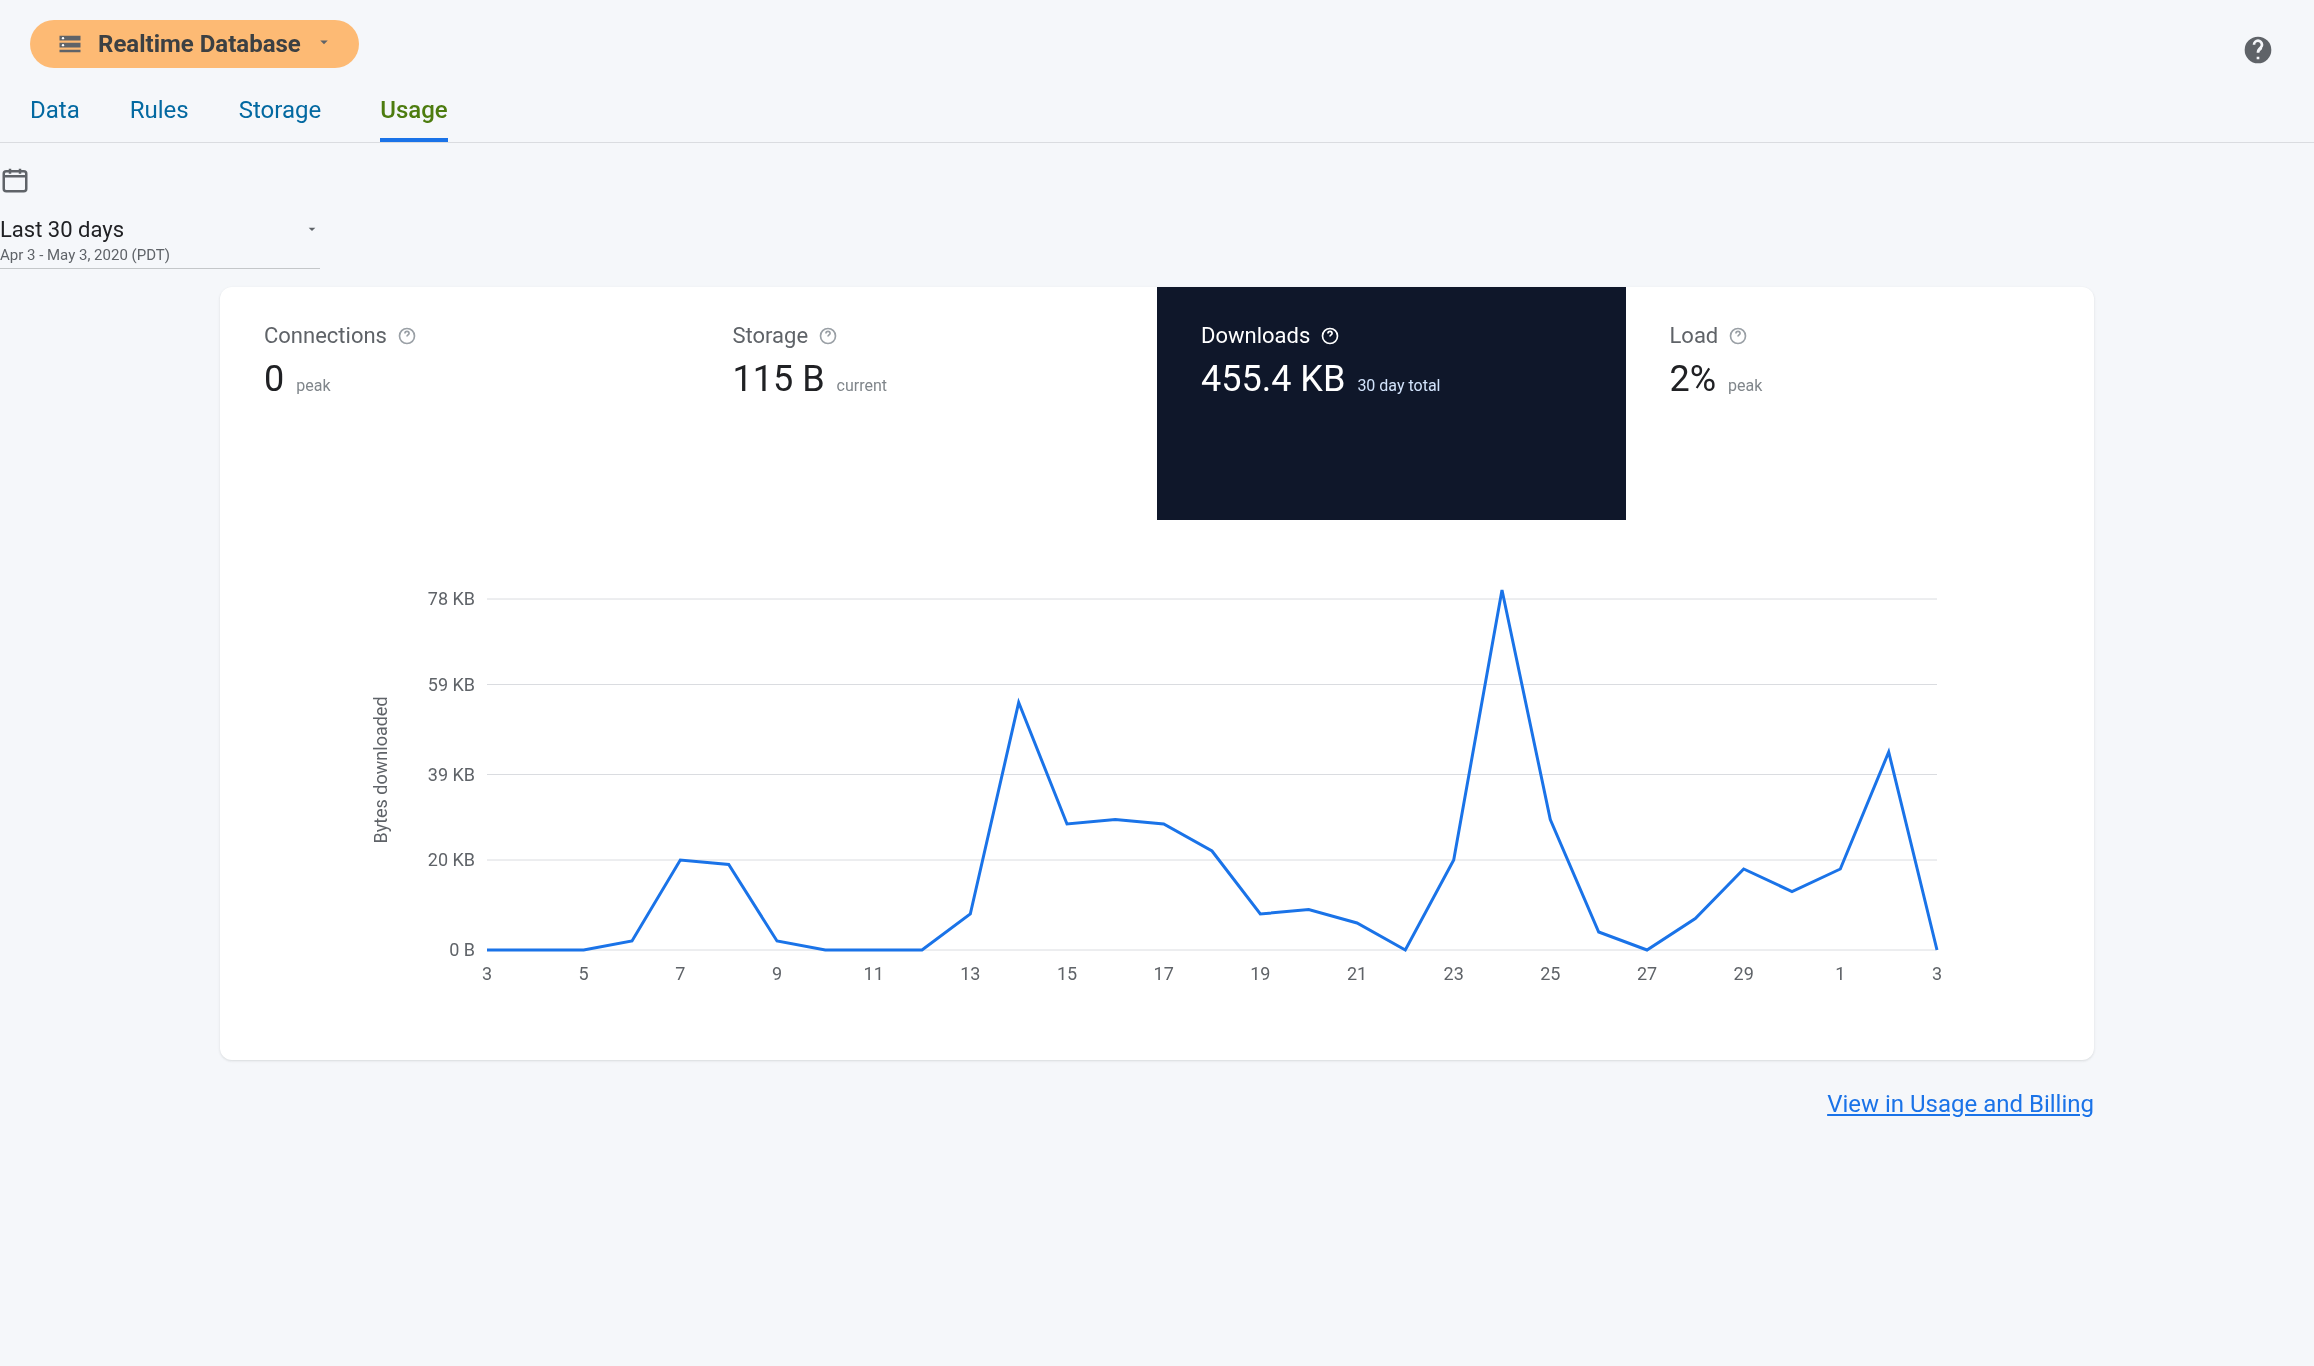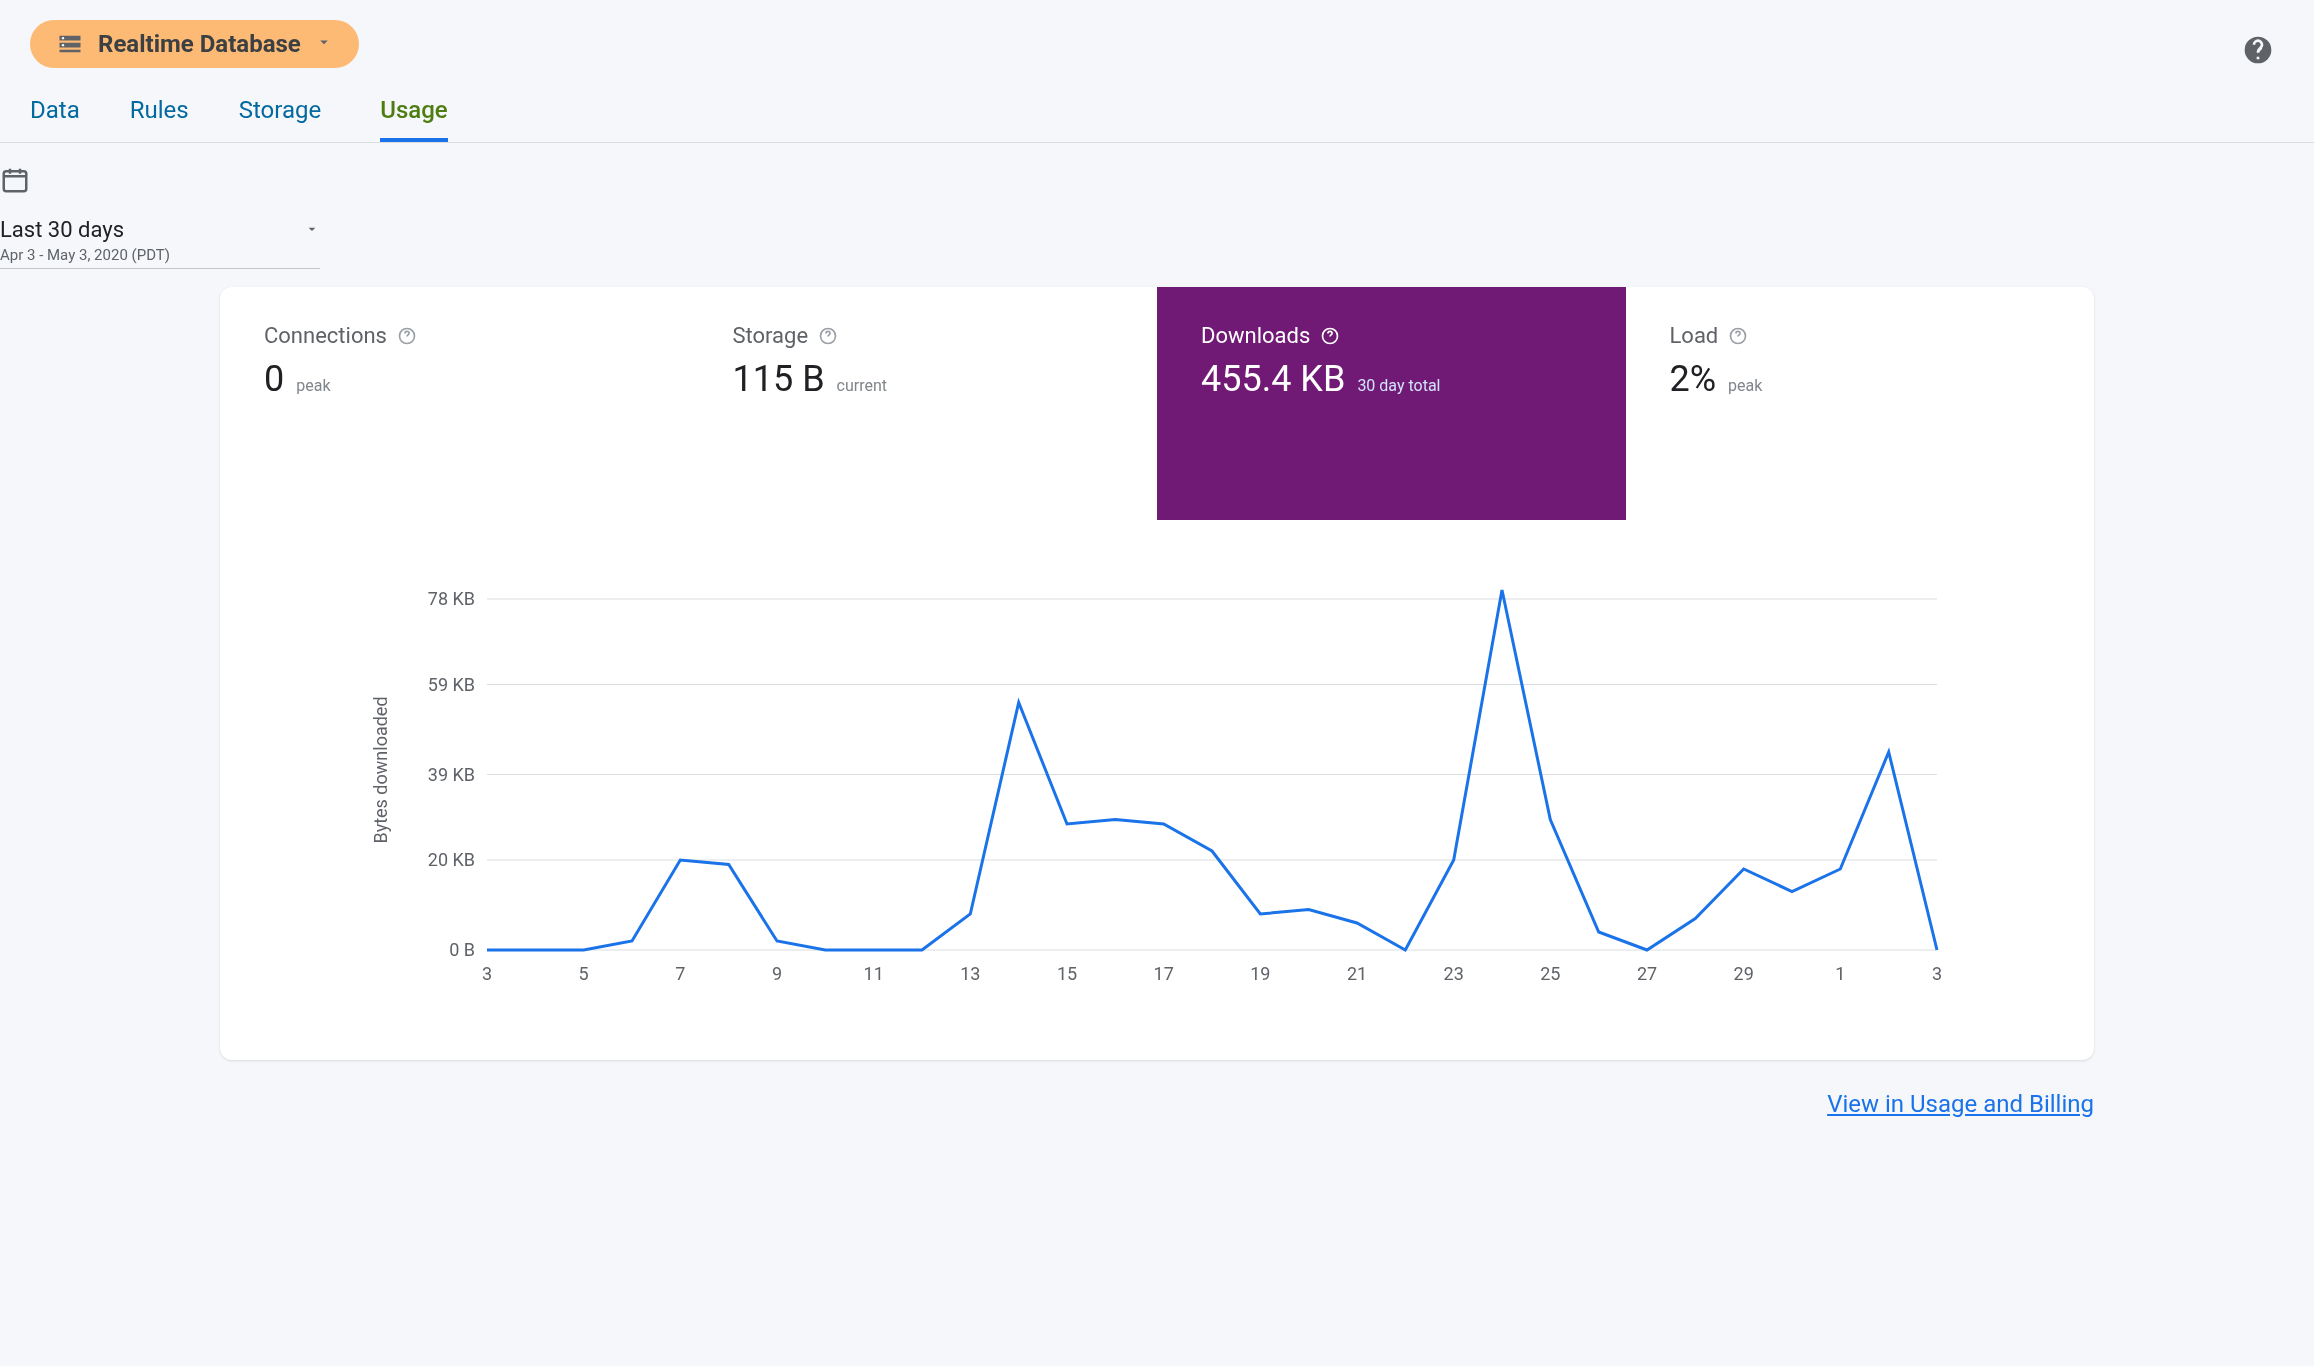--- a/index.html
+++ b/index.html
@@ -99,21 +99,21 @@
     }
     .metrics-row {
       display: flex;
     }
     .metric {
       flex: 1;
       padding: 36px 44px 36px 44px;
       cursor: pointer;
     }
     .metric.selected {
-      background: #701a75;
+      background: #0f172a;
       color: #fff;
       padding-bottom: 120px;
     }
     .metric-title {
       font-size: 22px;
       color: #5f6368;
       display: flex;
       align-items: center;
       gap: 10px;
     }

